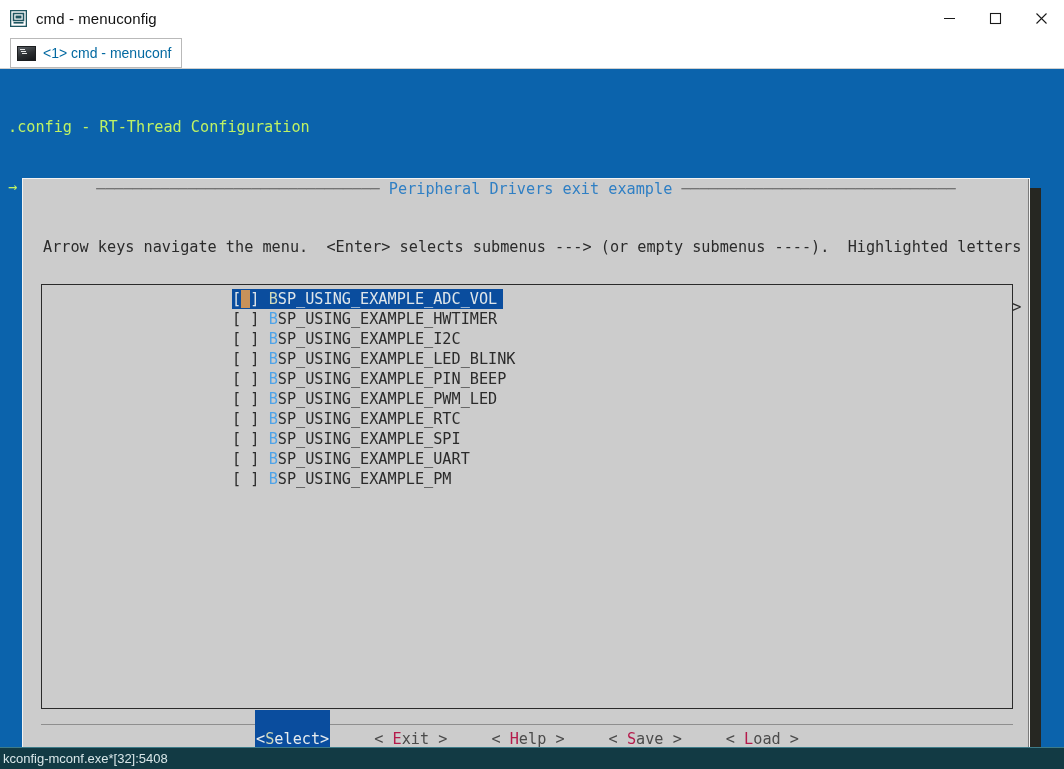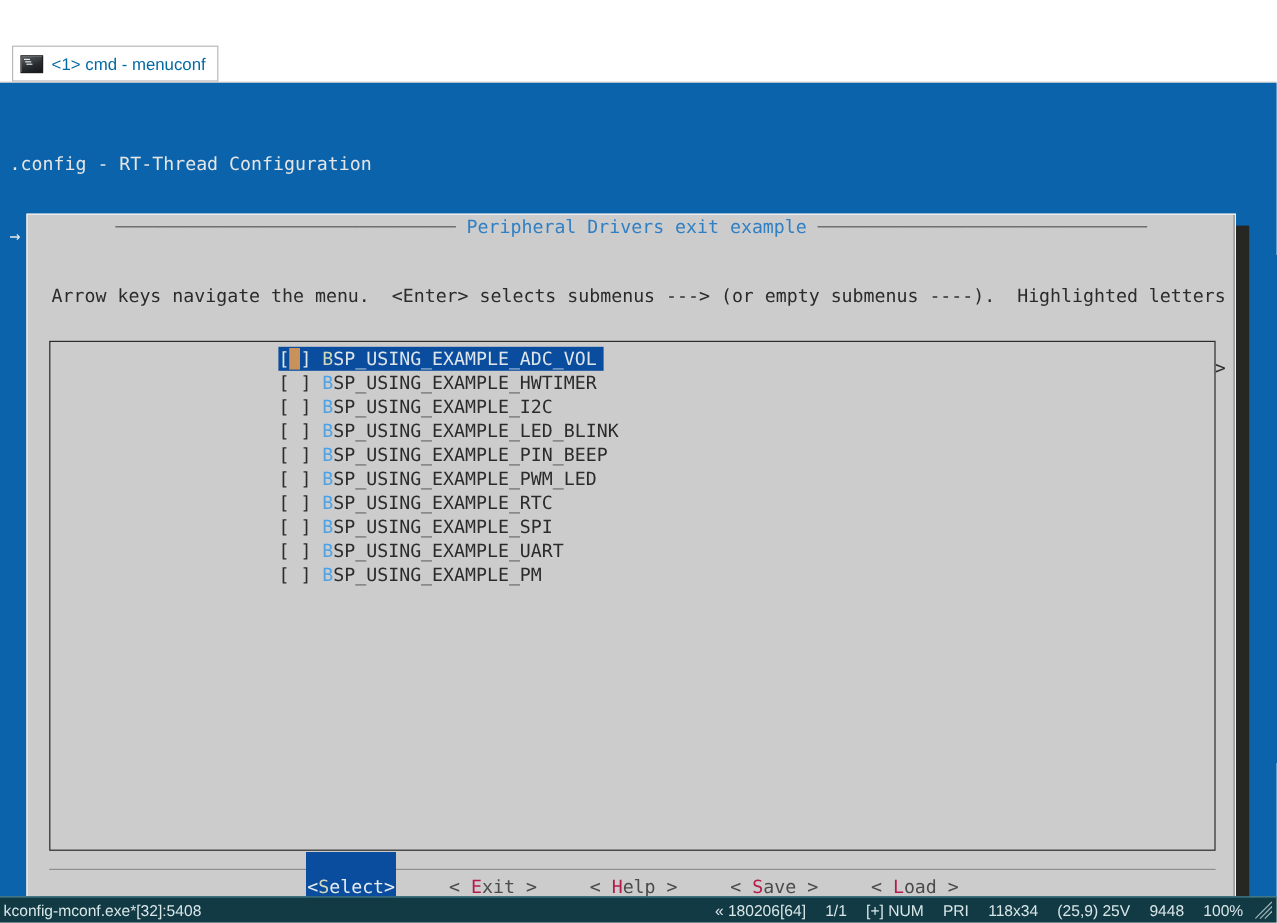--- a/index.html
+++ b/index.html
@@ -216,22 +216,22 @@
     height: 678px;
     background: #0b63ac;
     overflow: hidden;
     font-family: "DejaVu Sans Mono", "Liberation Mono", monospace;
     font-size: 15.2px;
     line-height: 20px;
   }
   
   .term-lines {
     position: absolute;
-    left: 8px; top: 18px;
-    color: #e5e5e5;
+    left: 8px; top: 8px;
+    color: #bef264;
     white-space: pre;
   }
   .term-line { height: 20px; letter-spacing: 0px; }
 
   
   .dlg-shadow {
     position: absolute;
     left: 33px; top: 119px;
     width: 1008px;
     height: 588px;
@@ -371,20 +371,49 @@
     background: #9fb6ba;
     transform: rotate(-45deg);
     transform-origin: left center;
   }
 </style>
 </head>
 <body>
 
 <div class="window">
 
+  <div class="titlebar">
+    <div class="title-icon">
+      <svg width="17" height="17" viewBox="0 0 17 17">
+        <rect x="0.5" y="0.5" width="16" height="16" fill="#ffffff" stroke="#1f5560" stroke-width="1.6"></rect>
+        <rect x="3.5" y="3.5" width="10" height="7" fill="#ffffff" stroke="#1f5560" stroke-width="1.6"></rect>
+        <rect x="5.5" y="5.5" width="6" height="3" fill="#1f5560"></rect>
+        <rect x="3.5" y="12" width="10" height="1.6" fill="#1f5560"></rect>
+      </svg>
+    </div>
+    <div class="title-text">cmd - menuconfig</div>
+
+    <div class="win-buttons">
+      <div class="win-btn">
+        <svg width="13" height="13" viewBox="0 0 13 13">
+            <rect x="1" y="6" width="11" height="1" fill="#1a1a1a"></rect>
+          </svg>
+      </div>
+      <div class="win-btn">
+        <svg width="13" height="13" viewBox="0 0 13 13">
+            <rect x="1.5" y="1.5" width="10" height="10" fill="none" stroke="#1a1a1a" stroke-width="1.1"></rect>
+          </svg>
+      </div>
+      <div class="win-btn">
+        <svg width="13" height="13" viewBox="0 0 13 13">
+            <path d="M1.5 1.5 L11.5 11.5 M11.5 1.5 L1.5 11.5" stroke="#1a1a1a" stroke-width="1.1" fill="none"></path>
+          </svg>
+      </div>
+    </div>
+  </div>
 
   <div class="tabrow">
     <div class="tab">
       <span class="tab-icon"></span>
       <span class="tab-label">&lt;1&gt; cmd - menuconf</span>
     </div>
 
     <div class="toolbar">
       <div class="searchbox">
         <input type="text" placeholder="Search" style="">
@@ -454,30 +483,15 @@
       <div class="listbox">
         <div class="listitems" id="listitems"><div class="item sel"><span>[</span><span class="cursor"> </span><span>]</span><span> </span><span class="hot">B</span><span>SP_USING_EXAMPLE_ADC_VOL</span></div><div class="item"><span>[</span><span class="cursor"> </span><span>]</span><span> </span><span class="hot">B</span><span>SP_USING_EXAMPLE_HWTIMER</span></div><div class="item"><span>[</span><span class="cursor"> </span><span>]</span><span> </span><span class="hot">B</span><span>SP_USING_EXAMPLE_I2C</span></div><div class="item"><span>[</span><span class="cursor"> </span><span>]</span><span> </span><span class="hot">B</span><span>SP_USING_EXAMPLE_LED_BLINK</span></div><div class="item"><span>[</span><span class="cursor"> </span><span>]</span><span> </span><span class="hot">B</span><span>SP_USING_EXAMPLE_PIN_BEEP</span></div><div class="item"><span>[</span><span class="cursor"> </span><span>]</span><span> </span><span class="hot">B</span><span>SP_USING_EXAMPLE_PWM_LED</span></div><div class="item"><span>[</span><span class="cursor"> </span><span>]</span><span> </span><span class="hot">B</span><span>SP_USING_EXAMPLE_RTC</span></div><div class="item"><span>[</span><span class="cursor"> </span><span>]</span><span> </span><span class="hot">B</span><span>SP_USING_EXAMPLE_SPI</span></div><div class="item"><span>[</span><span class="cursor"> </span><span>]</span><span> </span><span class="hot">B</span><span>SP_USING_EXAMPLE_UART</span></div><div class="item"><span>[</span><span class="cursor"> </span><span>]</span><span> </span><span class="hot">B</span><span>SP_USING_EXAMPLE_PM</span></div></div>
       </div>
 
       <div class="btnbar" id="btnbar"><span class="btn active"><span>&lt;</span><span class="hk">S</span><span>elect</span><span>&gt;</span></span><span class="btn"><span>&lt; </span><span class="hk">E</span><span>xit</span><span> &gt;</span></span><span class="btn"><span>&lt; </span><span class="hk">H</span><span>elp</span><span> &gt;</span></span><span class="btn"><span>&lt; </span><span class="hk">S</span><span>ave</span><span> &gt;</span></span><span class="btn"><span>&lt; </span><span class="hk">L</span><span>oad</span><span> &gt;</span></span></div>
     </div>
   </div>
 
   <div class="statusbar">
     <div class="sb-left">kconfig-mconf.exe*[32]:5408</div>
-    <div class="sb-right" id="sbcells">
-        <span class="sb-cell">« 180206[64]</span>
-        <span class="sb-cell">1/1</span>
-        <span class="sb-cell">[+] NUM</span>
-        <span class="sb-cell">PRI</span>
-        <span class="sb-cell">118x34</span>
-        <span class="sb-cell">(25,9) 25V</span>
-        <span class="sb-cell">9448</span>
-        <span class="sb-cell">100%</span>
-        <span class="sb-grip">
-          <i style="left:0px;top:14px"></i>
-          <i style="left:4px;top:14px"></i>
-          <i style="left:8px;top:14px"></i>
-        </span>
-      </div>
   </div>
 
 </div>
 
 </body></html>

